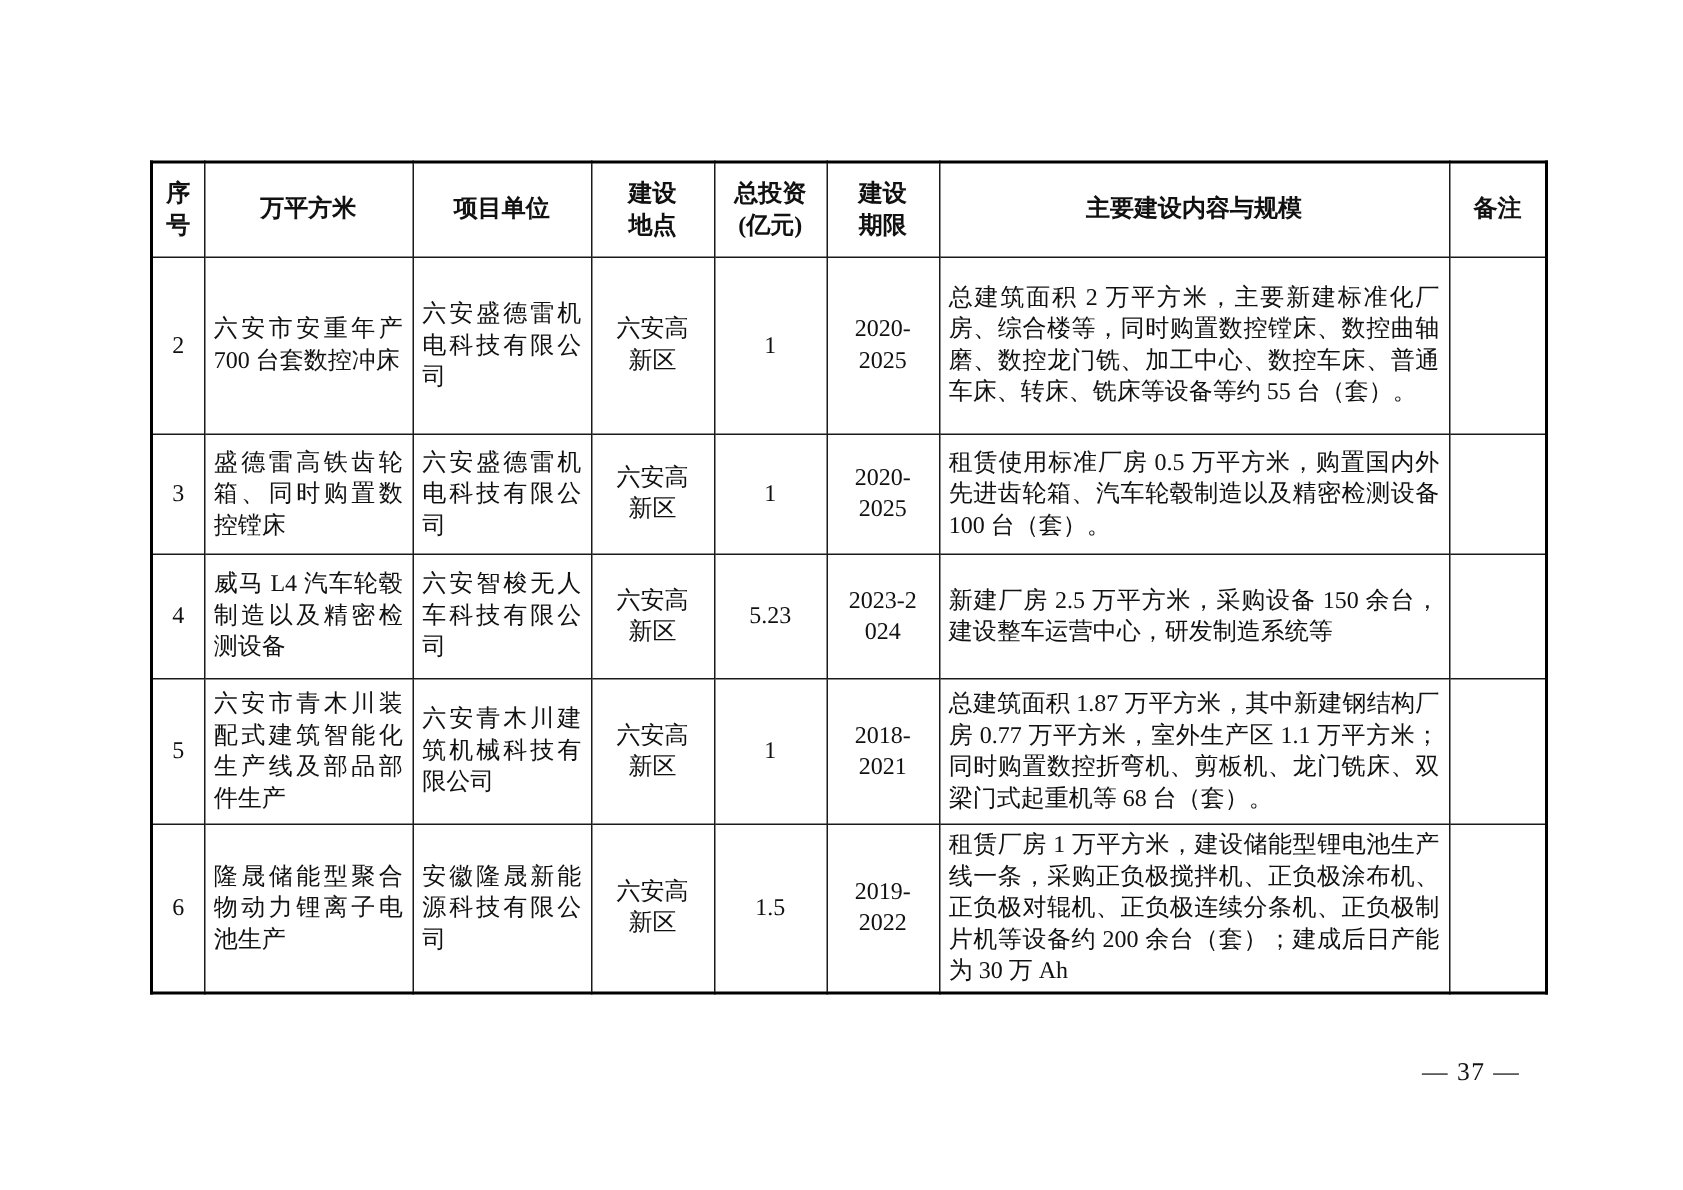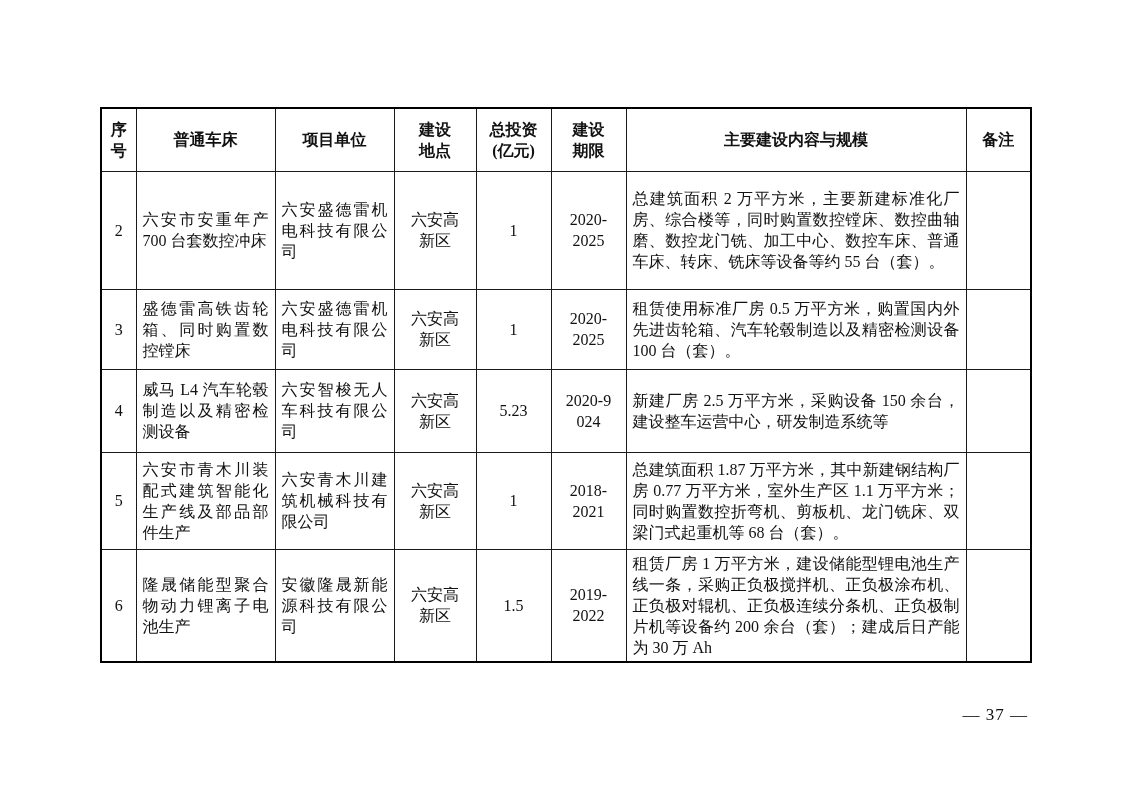--- a/index.html
+++ b/index.html
@@ -46,21 +46,21 @@
   tr.h-r2      { height: 118px; }
   tr.h-r3      { height: 80px; }
   tr.h-r4      { height: 83px; }
   tr.h-r5      { height: 97px; }
   tr.h-r6      { height: 110px; }
   .page-number {
     position: absolute;
     left: 948px;
     top: 705px;
     width: 80px;
-    text-align: right;
+    text-align: left;
     font-size: 17px;
     letter-spacing: 1px;
     color: #111111;
   }
 </style>
 </head>
 <body>
 
 <div class="page">
 
@@ -72,21 +72,21 @@
       <col style="width:82px">
       <col style="width:75px">
       <col style="width:75px">
       <col style="width:340px">
       <col style="width:65px">
     </colgroup>
     <thead>
       <tr class="h-header">
         <th>序
 号</th>
-        <th>普通车床</th>
+        <th>万平方米</th>
         <th>项目单位</th>
         <th>建设
 地点</th>
         <th>总投资
 (亿元)</th>
         <th>建设
 期限</th>
         <th>主要建设内容与规模</th>
         <th>备注</th>
       </tr>
@@ -116,21 +116,21 @@
         <td class="c-justify">租赁使用标准厂房 0.5 万平方米，购置国内外先进齿轮箱、汽车轮毂制造以及精密检测设备 100 台（套）。</td>
         <td class="c-center"></td>
       </tr>
       <tr class="h-r4">
         <td class="c-center">4</td>
         <td class="c-justify">威马 L4 汽车轮毂制造以及精密检测设备</td>
         <td class="c-justify">六安智梭无人车科技有限公司</td>
         <td class="c-center">六安高
 新区</td>
         <td class="c-center">5.23</td>
-        <td class="c-center">2020-9
+        <td class="c-center">2023-2
 024</td>
         <td class="c-justify">新建厂房 2.5 万平方米，采购设备 150 余台，建设整车运营中心，研发制造系统等</td>
         <td class="c-center"></td>
       </tr>
       <tr class="h-r5">
         <td class="c-center">5</td>
         <td class="c-justify">六安市青木川装配式建筑智能化生产线及部品部件生产</td>
         <td class="c-justify">六安青木川建筑机械科技有限公司</td>
         <td class="c-center">六安高
 新区</td>

